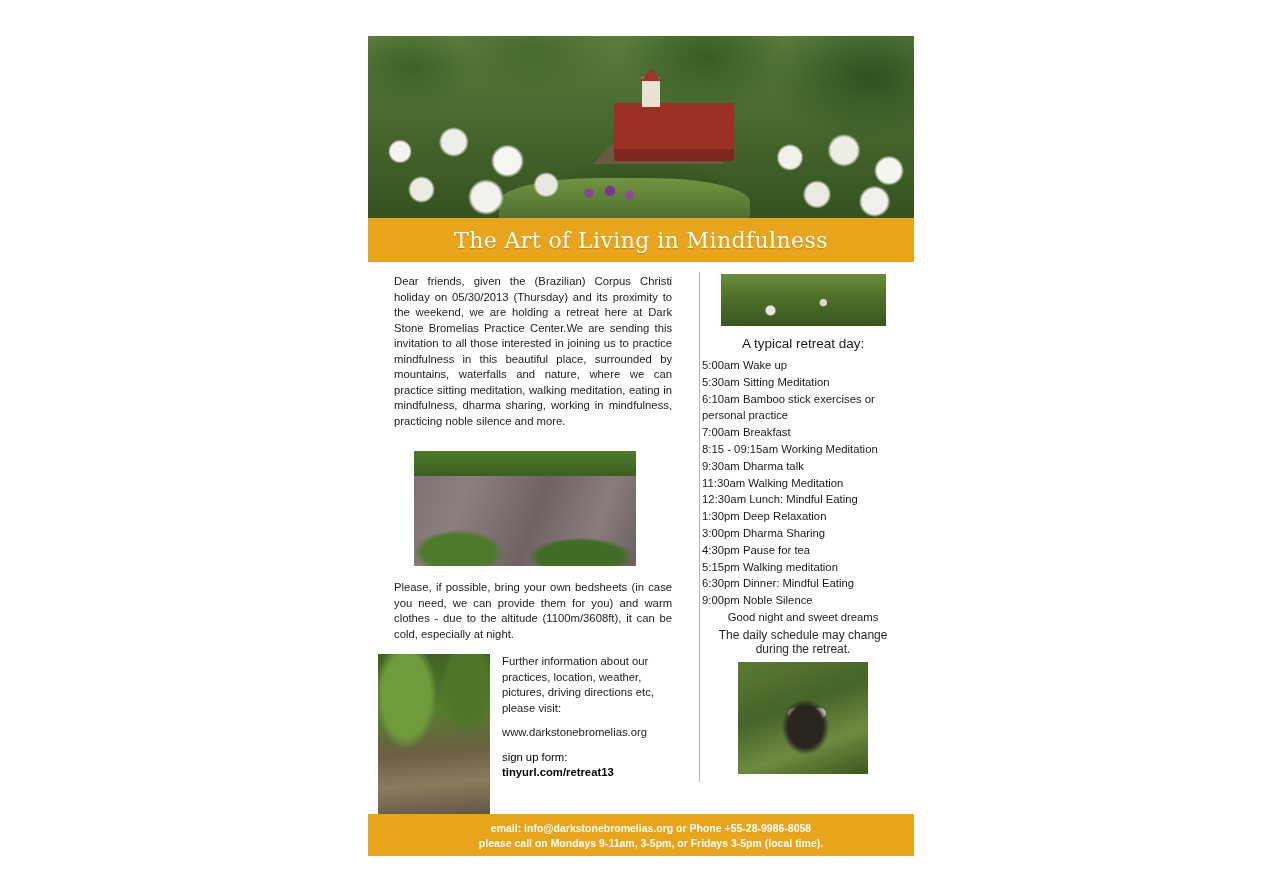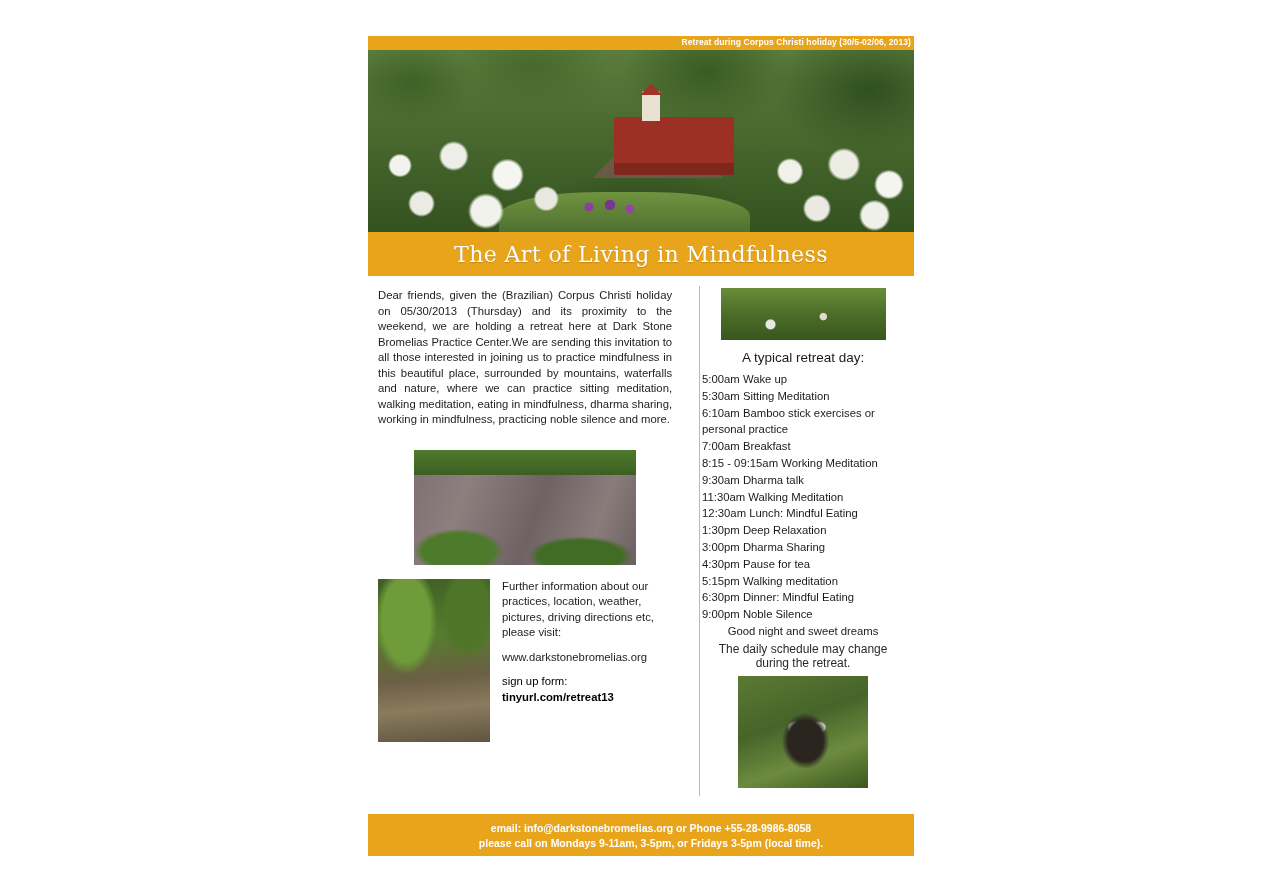--- a/index.html
+++ b/index.html
@@ -154,21 +154,21 @@
     width: 222px;
     padding-left: 16px;
     text-align: center;
   }
 
   .para {
     font-size: 11.3px;
     line-height: 15.5px;
     color: #222222;
     text-align: justify;
-    margin: 0 0 12px 0;
+    margin: 0 0 12px 16px;
   }
 
   .photo-cliff {
     width: 222px; height: 115px;
     margin: 22px auto 14px auto;
     background:
       radial-gradient(ellipse 60px 30px at 20% 88%, #4e7a2c 0 60%, rgba(78,122,44,0) 75%),
       radial-gradient(ellipse 70px 26px at 75% 92%, #416c26 0 60%, rgba(65,108,38,0) 75%),
       linear-gradient(110deg, #7d6f72 0%, #8d7f7e 25%, #6e6264 55%, #8a7c7b 80%, #6b6060 100%);
       border: 0;
@@ -264,23 +264,20 @@
     font-size: 10.5px;
     color: #ffffff;
     font-weight: bold;
   }
 </style>
 </head>
 <body>
 
 <div id="flyer">
 
-  <div class="header-bar">
-    <span class="hb-text">Retreat during Corpus Christi holiday (30/5-02/06, 2013)</span>
-  </div>
 
   <div class="hero">
     <div class="sky"></div>
     <div class="canopy"></div>
     <div class="roof"></div>
     <div class="house"></div>
     <div class="lawn"></div>
     <div class="flowers"></div>
     <div class="blossomL"></div>
     <div class="blossomR"></div>
@@ -295,20 +292,21 @@
     <div class="divider"></div>
 
     <div class="col-left">
 
       <p class="para">Dear friends, given the (Brazilian) Corpus Christi holiday on 05/30/2013 (Thursday) and its proximity to the weekend, we are holding a retreat here at Dark Stone Bromelias Practice Center.We are sending this invitation to all those interested in joining us to practice mindfulness in this beautiful place, surrounded by mountains, waterfalls and nature, where we can practice sitting meditation, walking meditation, eating in mindfulness, dharma sharing, working in mindfulness, practicing noble silence and more.</p>
 
       <div class="photo-cliff">
         <span class="grasstop"></span>
       </div>
 
+      <p class="para">Please, if possible, bring your own bedsheets (in case you need, we can provide them for you) and warm clothes - due to the altitude (1100m/3608ft), it can be cold, especially at night.</p>
 
       <div class="photo-stream"></div>
 
 
       <p class="further">Further information about our practices, location, weather, pictures, driving directions etc, please visit:</p>
       <p class="further bold">www.darkstonebromelias.org</p>
       <p class="signup">
         <span>sign up form: </span><span class="bold">tinyurl.com/retreat13</span>
       </p>
 

